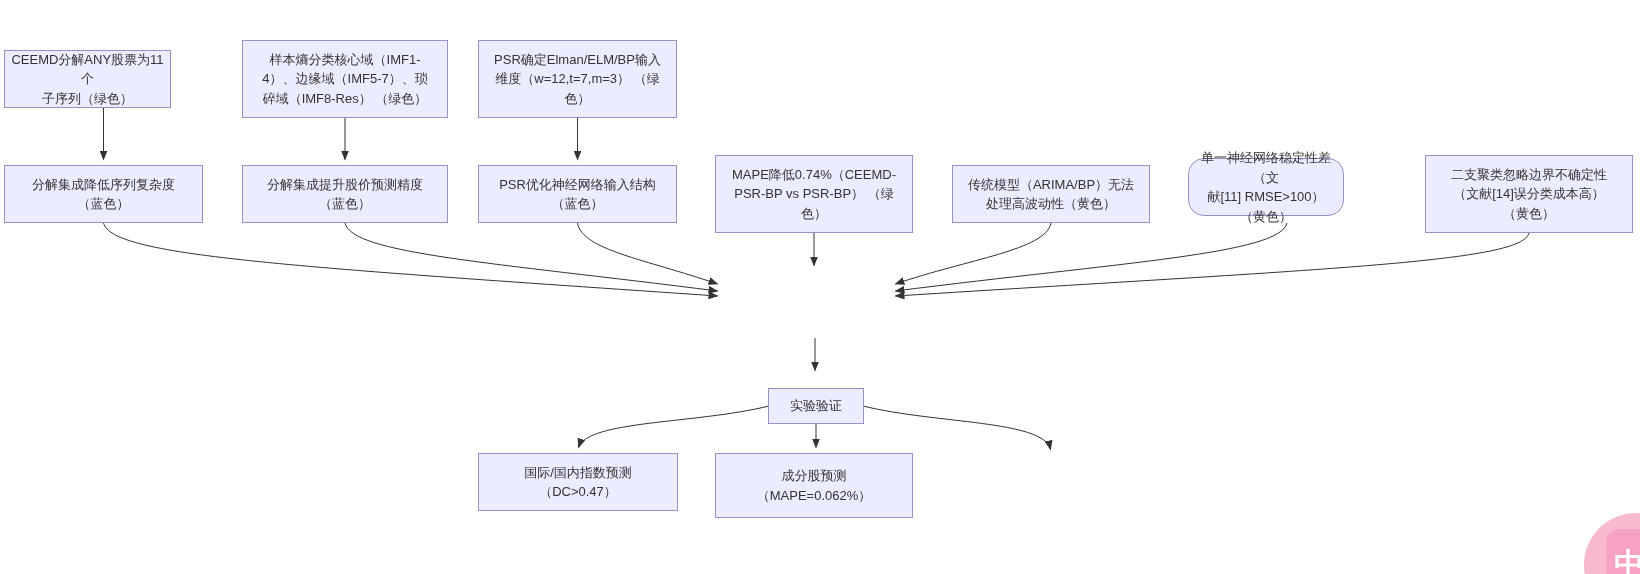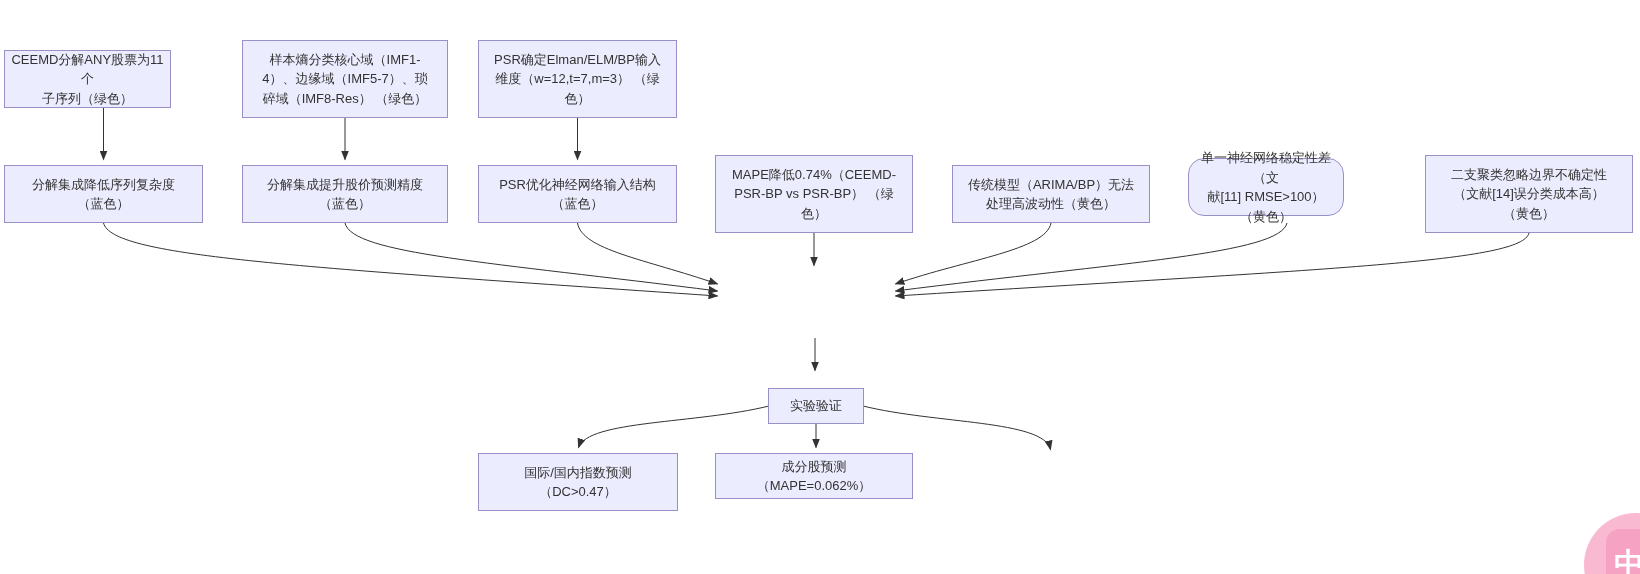--- a/index.html
+++ b/index.html
@@ -102,20 +102,20 @@
 献[11] RMSE&gt;100）（黄色）</div>
   <div class="node" style="left:1425px; top:155px; width:208px; height:78px;">二支聚类忽略边界不确定性
 （文献[14]误分类成本高）
 （黄色）</div>
 
 
   <div class="node" style="left:768px; top:376px; width:96px; height:36px;margin-top:12px;">实验验证</div>
 
   <div class="node" style="left:478px; top:453px; width:200px; height:58px;">国际/国内指数预测
 （DC&gt;0.47）</div>
-  <div class="node" style="left:715px; top:453px; width:198px; height:46px;">成分股预测
+  <div class="node" style="left:715px; top:453px; width:198px; height:65px;">成分股预测
 （MAPE=0.062%）</div>
 
   <div class="translate-btn">
     <div class="inner">中A</div>
   </div>
 
 </div>
 
 </body></html>

